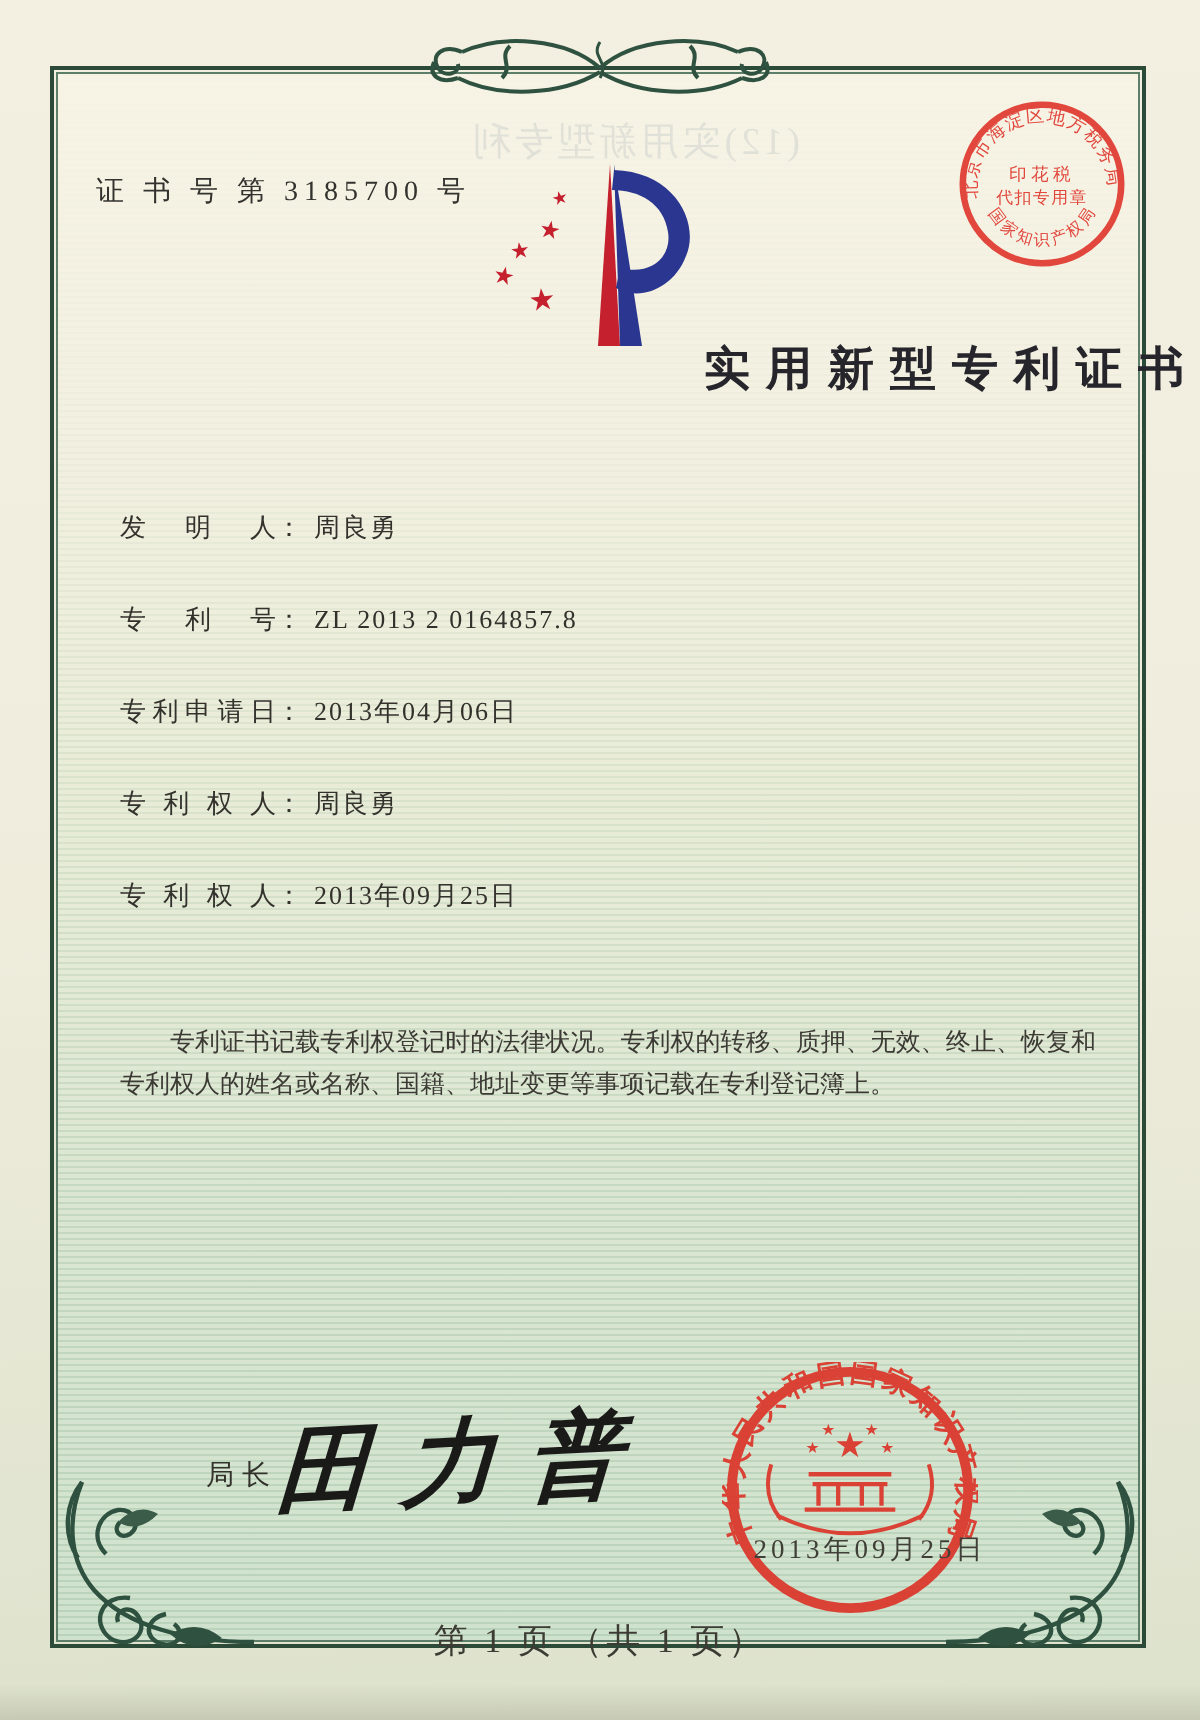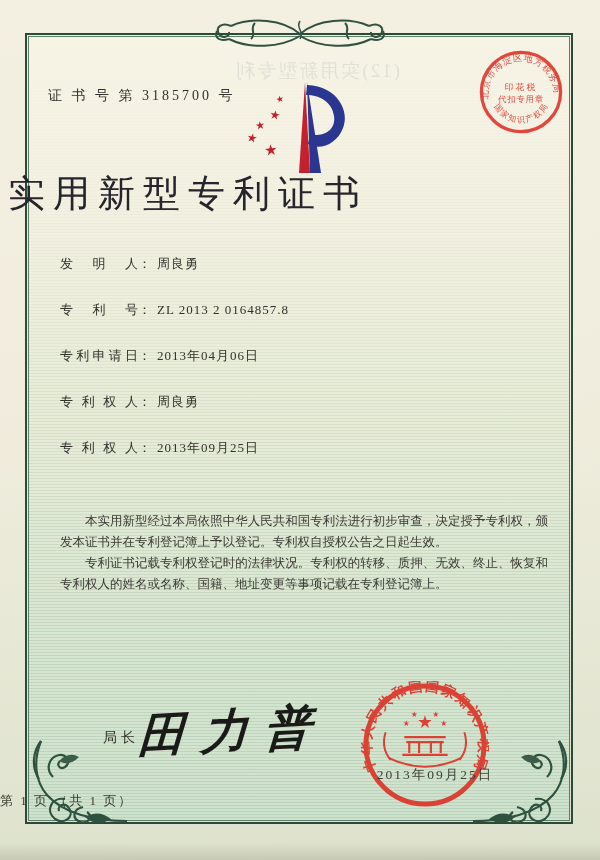--- a/index.html
+++ b/index.html
@@ -50,21 +50,21 @@
   }
   
   .cert-no{
     position:absolute;left:48px;top:87px;
     font-size:14px;letter-spacing:3px;color:#33322e;
   }
   .logo{position:absolute;left:246px;top:78px;width:110px;height:100px;}
   .tax-seal{position:absolute;left:477px;top:48px;width:88px;height:88px;opacity:.92;}
   .title{
     position:absolute;left:0;right:0;top:169px;
-    text-align:left;font-size:37px;font-weight:400;
+    text-align:right;font-size:23px;font-weight:700;
     letter-spacing:8px;text-indent:8px;color:#26252b;
   }
   
   .fields{position:absolute;left:60px;right:50px;top:255px;font-size:13px;color:#33312c;}
   .frow{height:17px;line-height:17px;margin-bottom:29px;white-space:nowrap;}
   .flabel{
     display:inline-block;width:6em;vertical-align:top;
     text-align:justify;text-align-last:justify;
   }
   .fcolon{display:inline-block;margin-right:6px;}
@@ -83,22 +83,22 @@
     font-size:47px;font-style:italic;font-weight:600;
     letter-spacing:16px;color:#1a1a18;
     transform:rotate(-3deg) skewX(-6deg);
   }
   .authority-seal{position:absolute;left:361px;top:681px;width:128px;height:128px;opacity:.95;}
   .issue-date{
     position:absolute;left:352px;top:766px;width:166px;
     text-align:center;font-size:13.5px;letter-spacing:2px;color:#3f3e37;
   }
   .footer{
-    position:absolute;left:0;right:0;top:792px;
-    font-size:13px;letter-spacing:2px;color:#3c3b34;
+    position:absolute;left:0;right:0;top:809px;
+    text-align:center;font-size:17px;letter-spacing:2px;color:#3c3b34;
   }
   .seal-text{font-family:"Liberation Serif","DejaVu Serif",serif;}
 </style>
 </head>
 <body>
 
 <div class="page">
 
   <div class="frame-outer">
     <div class="frame-inner"></div>
@@ -190,21 +190,20 @@
     </div>
     <div class="frow">
       <span class="flabel">专利权人</span><span class="fcolon">：</span><span class="fvalue">周良勇</span>
     </div>
     <div class="frow">
       <span class="flabel">专利权人</span><span class="fcolon">：</span><span class="fvalue">2013年09月25日</span>
     </div>
   </div>
 
   <div class="body-text">
-    <p>本实用新型经过本局依照中华人民共和国专利法进行初步审查，决定授予专利权，颁发本证书并在专利登记簿上予以登记。专利权自授权公告之日起生效。</p>
     <p>专利证书记载专利权登记时的法律状况。专利权的转移、质押、无效、终止、恢复和专利权人的姓名或名称、国籍、地址变更等事项记载在专利登记簿上。</p>
   </div>
 
   <div class="sig-label">局长</div>
   <div class="sig-name">田力普</div>
 
   <svg class="authority-seal seal-text" viewBox="0 0 130 130">
     <defs>
       <path id="authArc" d="M 17 92 A 55 55 0 1 1 113 92" fill="none"></path>
     </defs>

